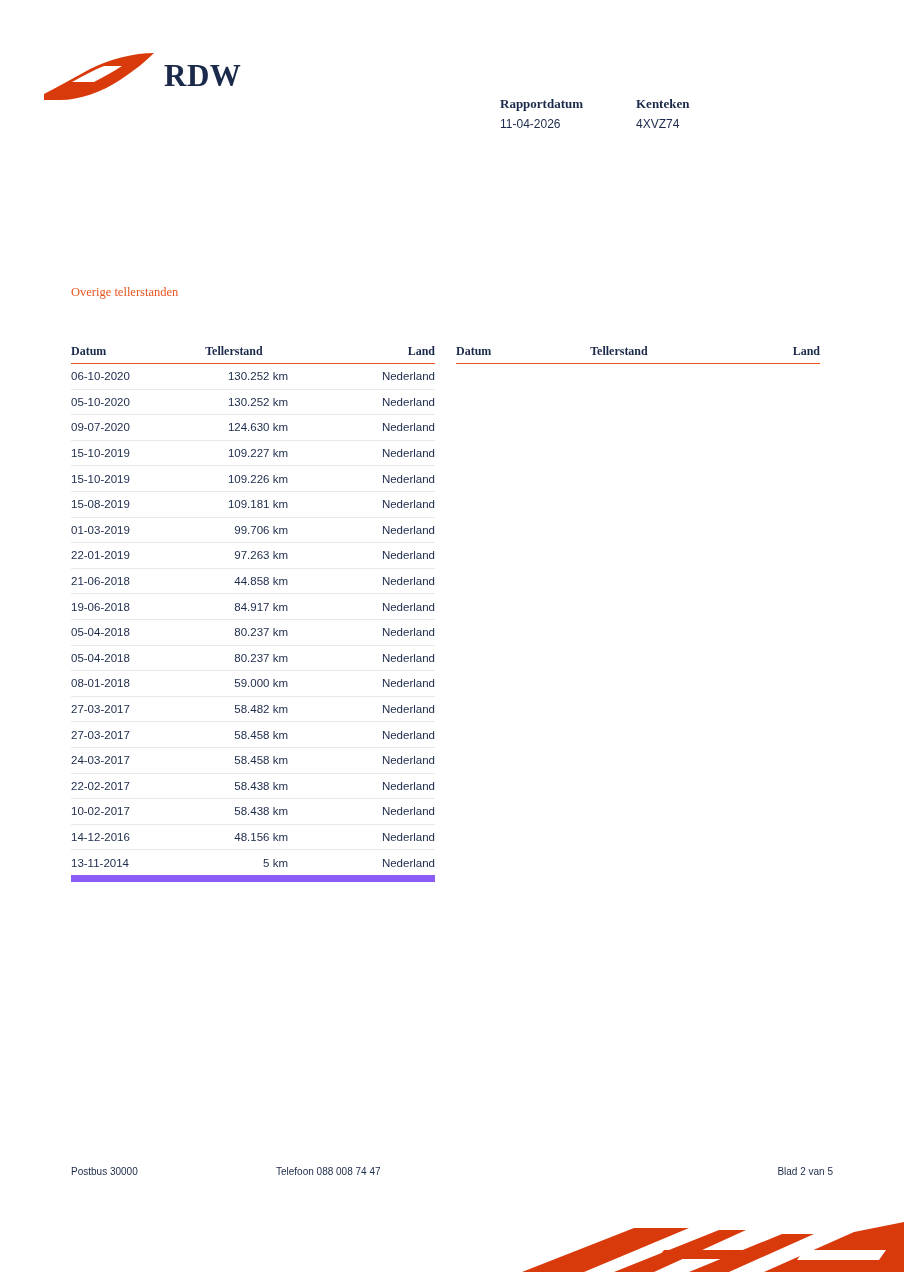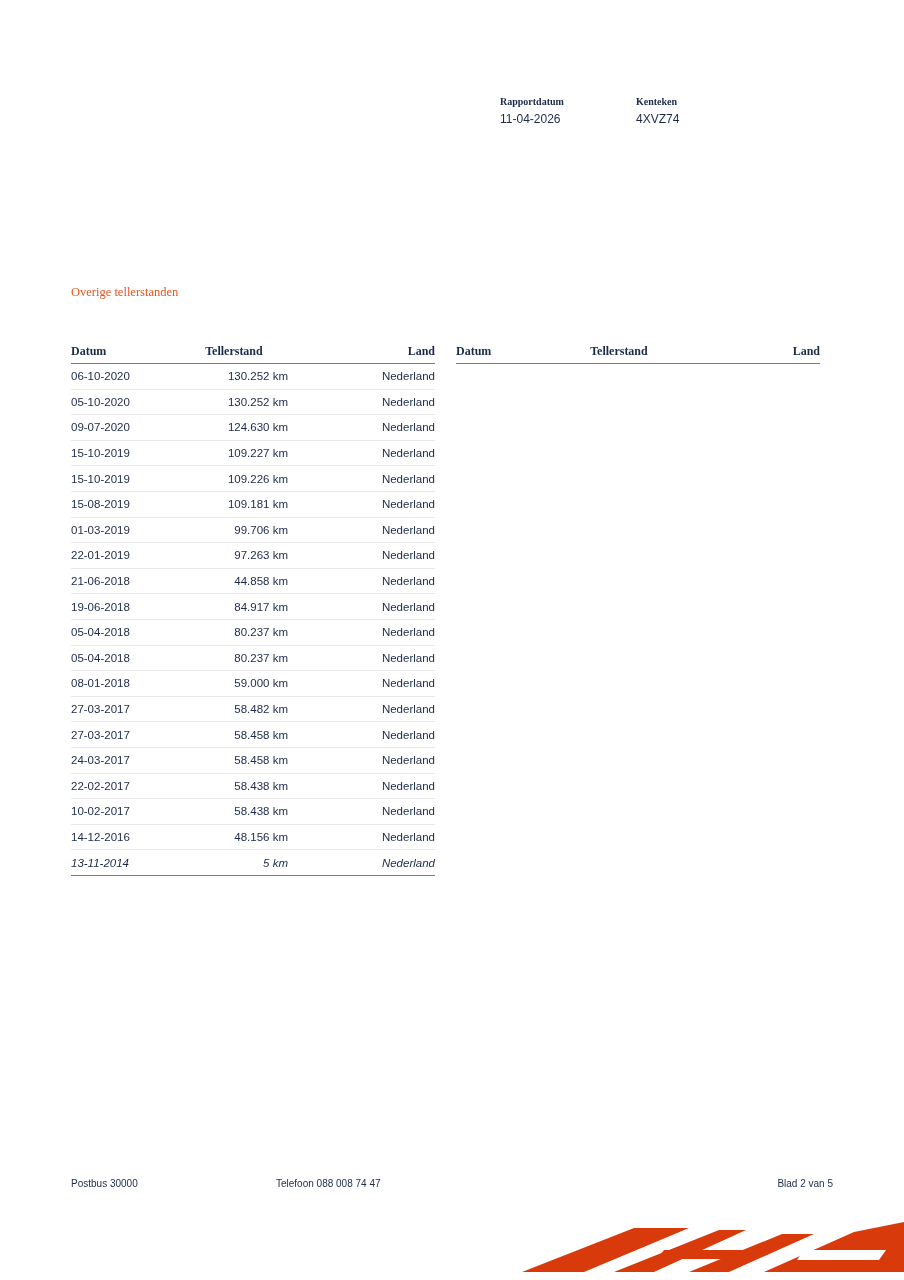--- a/index.html
+++ b/index.html
@@ -64,21 +64,21 @@
     font-size: 12px;
   }
   .meta-row {
     display: flex;
   }
   .meta-col {
     width: 136px;
   }
   .meta-label {
     font-weight: bold;
-    font-size: 10px;
+    font-size: 13px;
     color: #1b2a4a;
     margin-bottom: 5px;
     font-family: "Liberation Serif", serif;
   }
   .meta-value {
     font-size: 12px;
     color: #1b2a4a;
   }
 
   
@@ -120,55 +120,65 @@
     height: 24.6px;
     align-items: center;
     border-bottom: 1px solid #e9e9ea;
     gap: 34px;
   }
   .trow .td {
     font-size: 11.5px;
     color: #1b2a4a;
   }
   .td.col-value { text-align: right; padding-right: 35px; width: 105px; }
-  .tbody .trow:last-child { border-bottom: 1px solid #8b5cf6; font-style: italic; }
+  .tbody .trow:last-child { border-bottom: 7px solid #8b5cf6; }
 
   
   .footer {
     position: absolute;
     left: 71px;
     top: 1166px;
     width: 762px;
     font-size: 10px;
     color: #1b2a4a;
   }
   .footer-row {
     display: flex;
     height: 23px;
-    align-items: flex-end;
+    align-items: flex-start;
   }
   .f-col1 { width: 205px; }
   .f-col2 { width: 420px; }
   .f-col3 { flex: 1; text-align: right; }
 
   
   .bottom-art {
     position: absolute;
     right: 0;
     bottom: 0;
     width: 390px;
     height: 70px;
     overflow: hidden;
   }
 </style>
 </head>
 <body>
 
 <div class="page">
 
+  <div class="logo-wrap">
+    <div class="logo-mark">
+      <svg viewBox="0 0 115 52" width="115" height="52" xmlns="http://www.w3.org/2000/svg">
+        <path d="M112 3 C92 3 68 9 48 19 C33 27 18 36 2 44 L2 50 L18 50 C38 50 60 42 78 30 C92 21 104 11 112 3 Z" fill="#d93a0b"></path>
+        <path d="M62 16 C52 20 41 26 30 32 L52 32 C62 27 72 21 80 16 Z" fill="#ffffff"></path>
+        <path d="M86 9 C78 12 70 16 62 20 L80 20 C88 16 95 12 100 9 Z" fill="#ffffff" opacity="0"></path>
+      </svg>
+    </div>
+    <div class="logo-text">RDW</div>
+  </div>
 
 
   <div class="meta">
     <div class="meta-row">
       <div class="meta-col">
         <div class="meta-label">Rapportdatum</div>
         <div class="meta-value">11-04-2026</div>
       </div>
       <div class="meta-col">
         <div class="meta-label">Kenteken</div>

